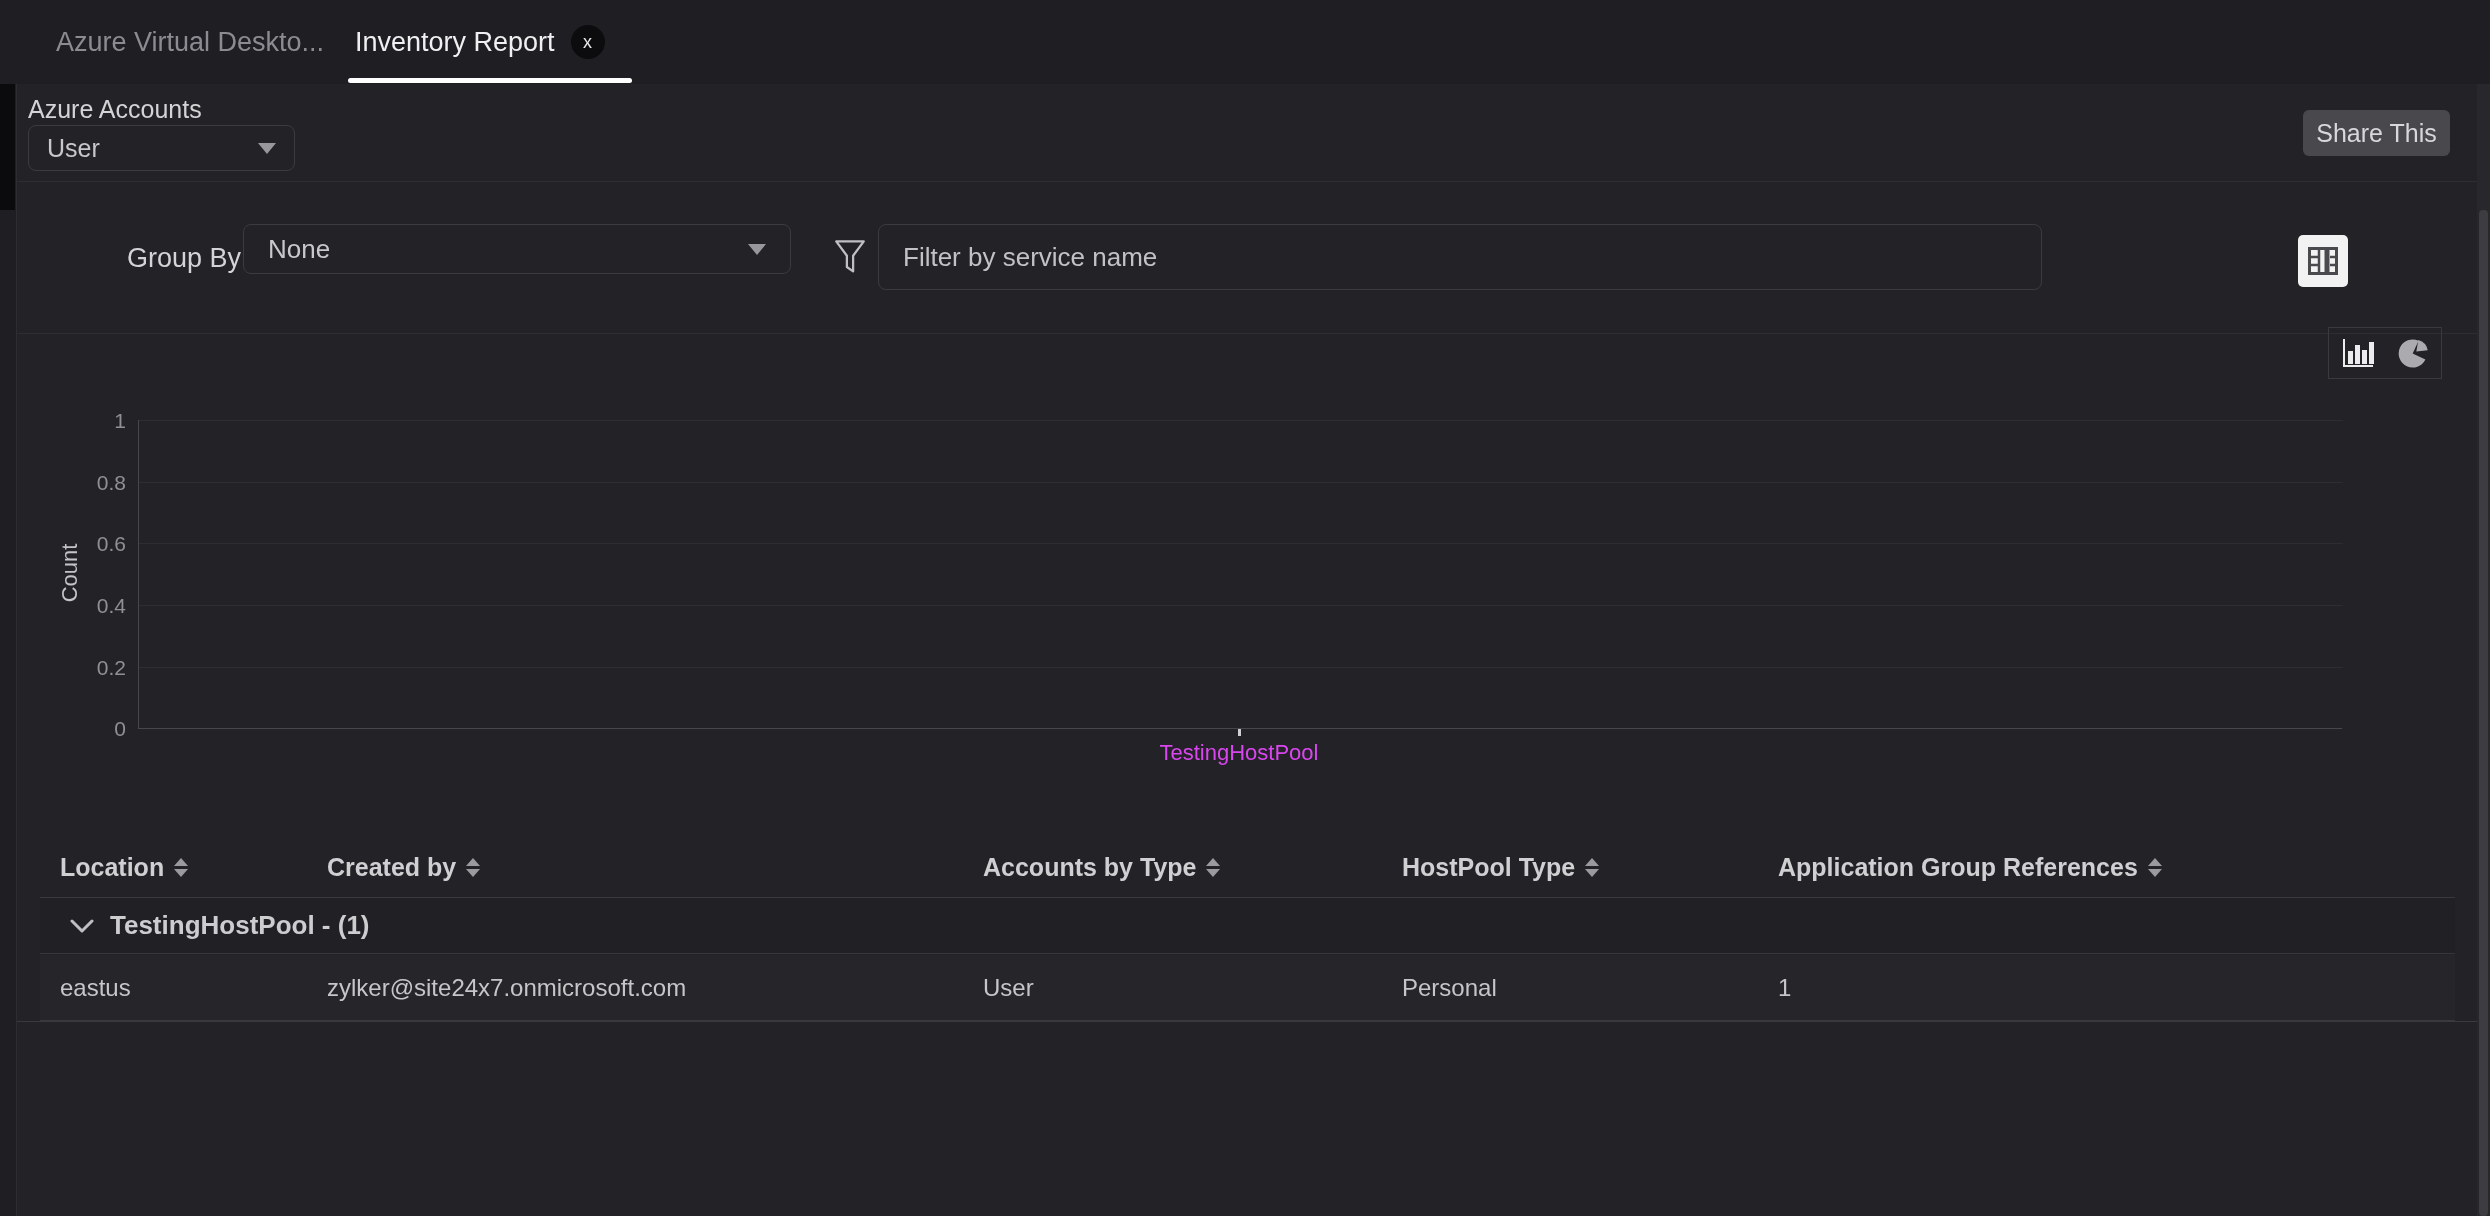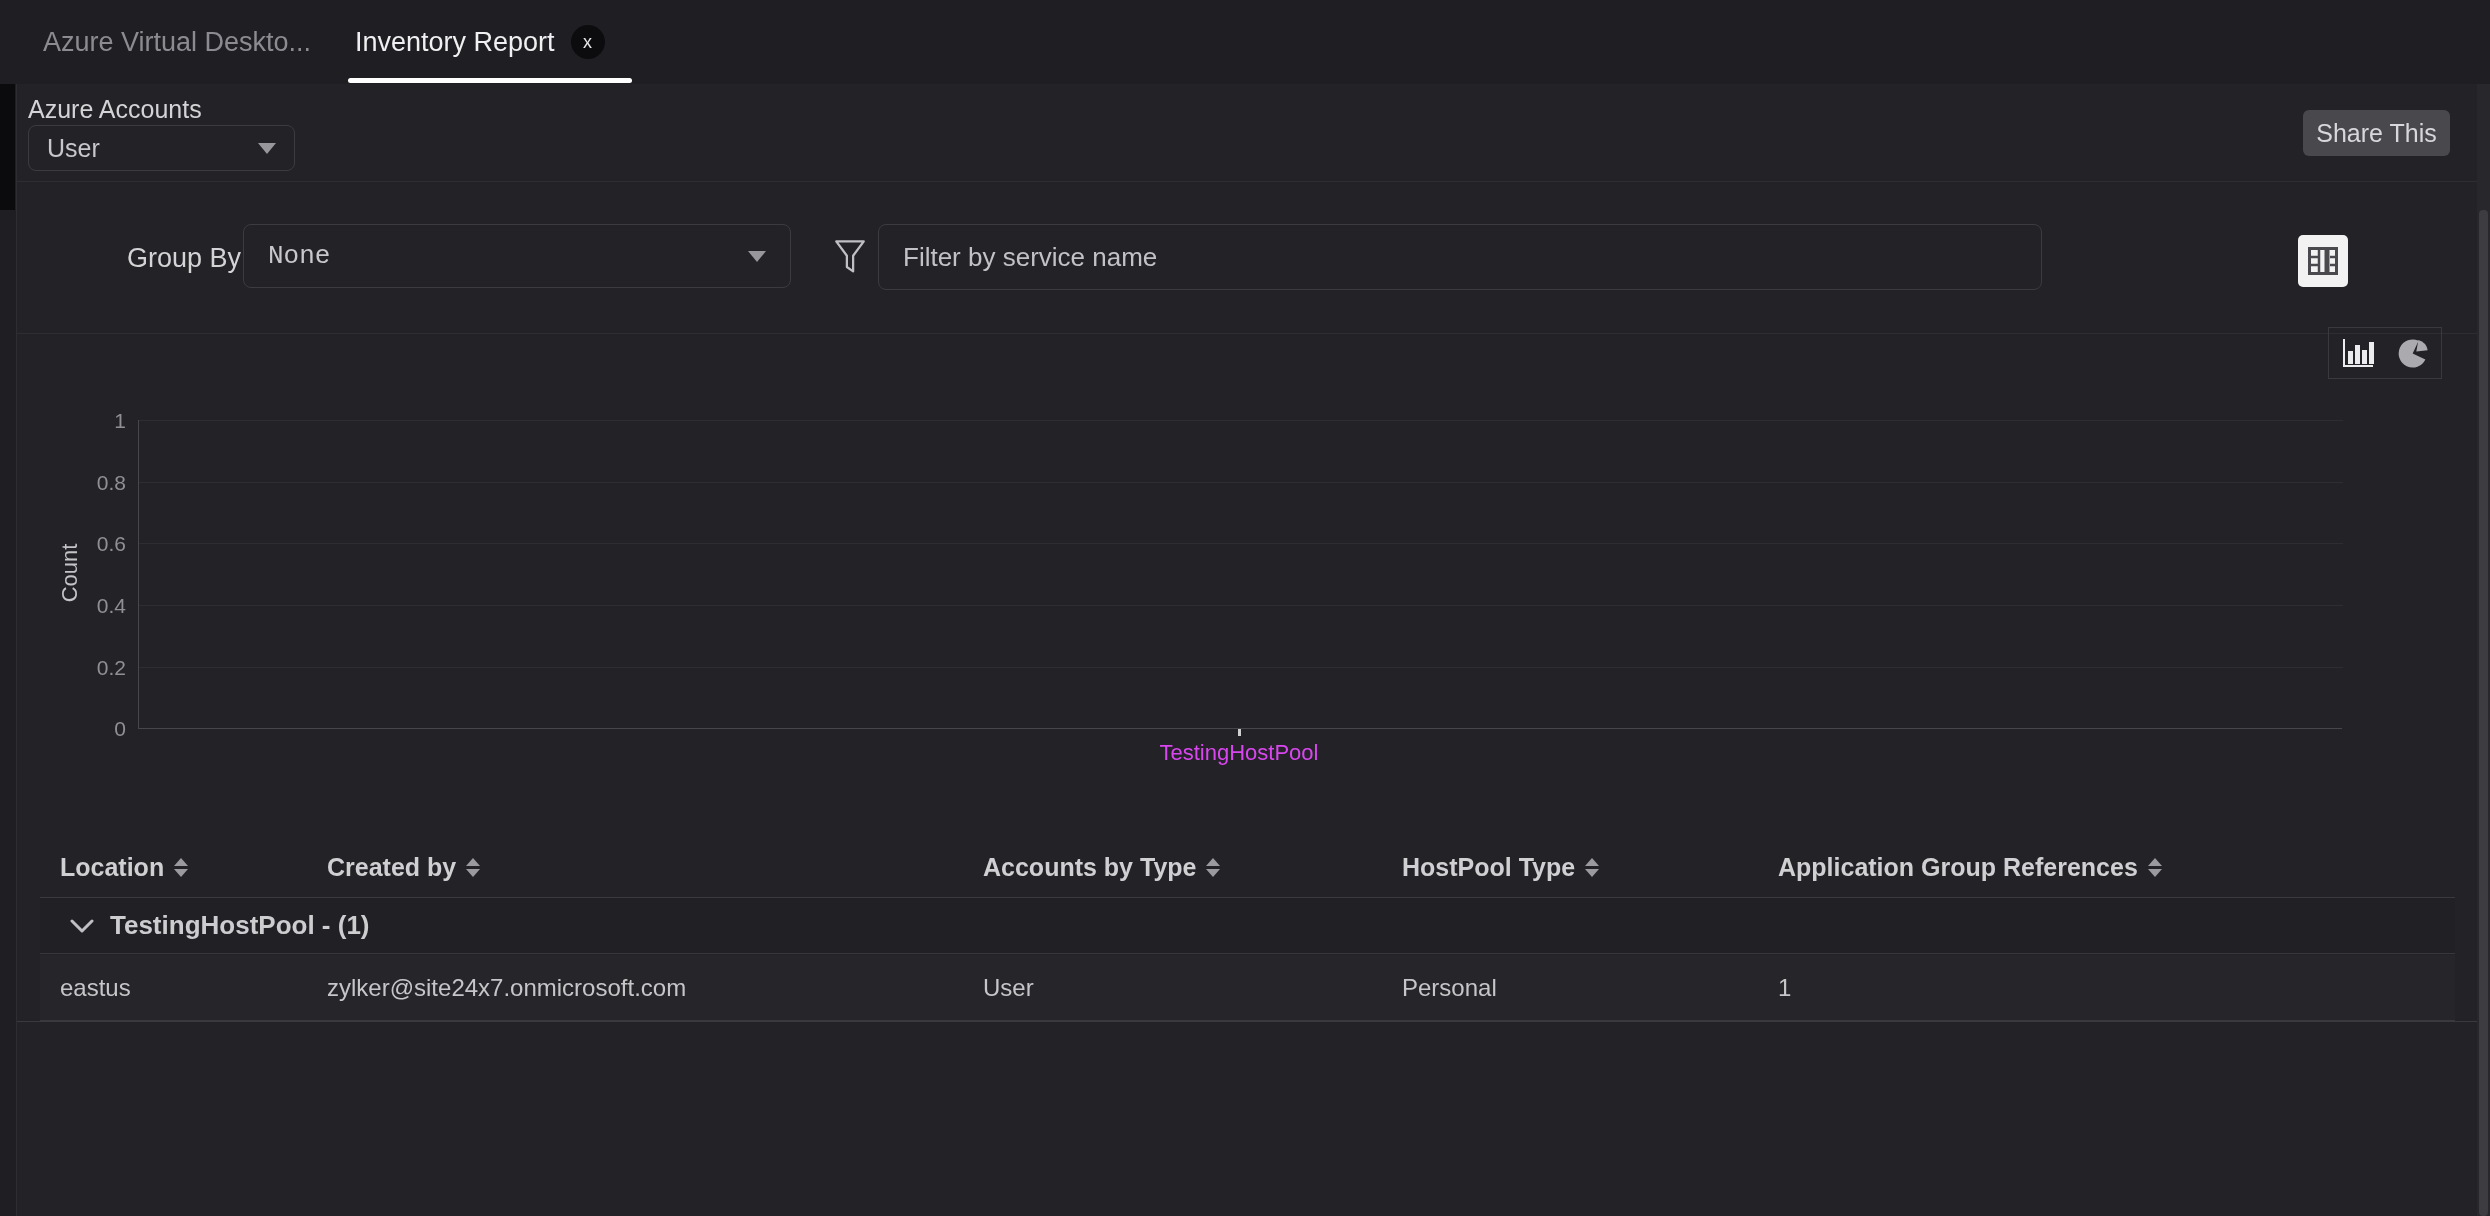--- a/index.html
+++ b/index.html
@@ -56,21 +56,21 @@
   .sort-icon i{width:0;height:0;border-left:7px solid transparent;border-right:7px solid transparent;display:block;}
   .sort-up{border-bottom:8px solid #9b9b9f;}
   .sort-down{border-top:8px solid #9b9b9f;}
   .group-row{background:#212125;border-bottom:1px solid #38383c;color:#cdcdd0;font-weight:bold;font-size:26px;}
   .data-row{background:#26262a;border-bottom:1px solid #3a3a3e;}
 </style>
 </head>
 <body>
 
 <div class="abs tabbar">
-  <div class="abs tab tab-inactive" style="left:43px;top:0;">
+  <div class="abs tab tab-inactive" style="left:56px;top:0;">
     <span>Azure Virtual Deskto...</span>
   </div>
   <div class="abs tab tab-active" style="left:355px;top:0;">
     <span>Inventory Report</span>
     <span class="close-circle">
       <span>x</span>
     </span>
   </div>
   <div class="abs tab-underline"></div>
 </div>
@@ -80,21 +80,21 @@
 
 <div class="abs label" style="left:28px;top:95px;font-size:25px;">Azure Accounts</div>
 <div class="abs select" style="left:28px;top:125px;width:267px;height:46px;padding:0 18px;font-size:25px;">
   <span>User</span>
   <span class="chev"></span>
 </div>
 <button class="abs btn-share" style="left:2303px;top:110px;width:147px;height:46px;">Share This</button>
 <div class="abs divider" style="left:17px;top:181px;width:2460px;"></div>
 
 <div class="abs label" style="left:127px;top:243px;font-size:27px;">Group By</div>
-<div class="abs select" style="left:243px;top:224px;width:548px;height:64px;padding:0 24px;font-size:26px;font-family:Liberation Mono, monospace;">
+<div class="abs select" style="left:243px;top:224px;width:548px;height:50px;padding:0 24px;font-size:26px;">
   <span>None</span>
   <span class="chev"></span>
 </div>
 <div class="abs" style="left:835px;top:240px;">
   <svg width="30" height="34" viewBox="0 0 24 27">
     <path d="M1 1 H23 L14.5 12.5 V25 L9.5 21.5 V12.5 Z" fill="none" stroke="#c0c0c4" stroke-width="1.8" stroke-linejoin="round"></path>
   </svg>
 </div>
 <input class="abs filter-input" style="left: 878px; top: 224px; width: 1164px; height: 66px;" placeholder="Filter by service name">
 <button class="abs grid-btn" style="left:2298px;top:235px;width:50px;height:52px;">

